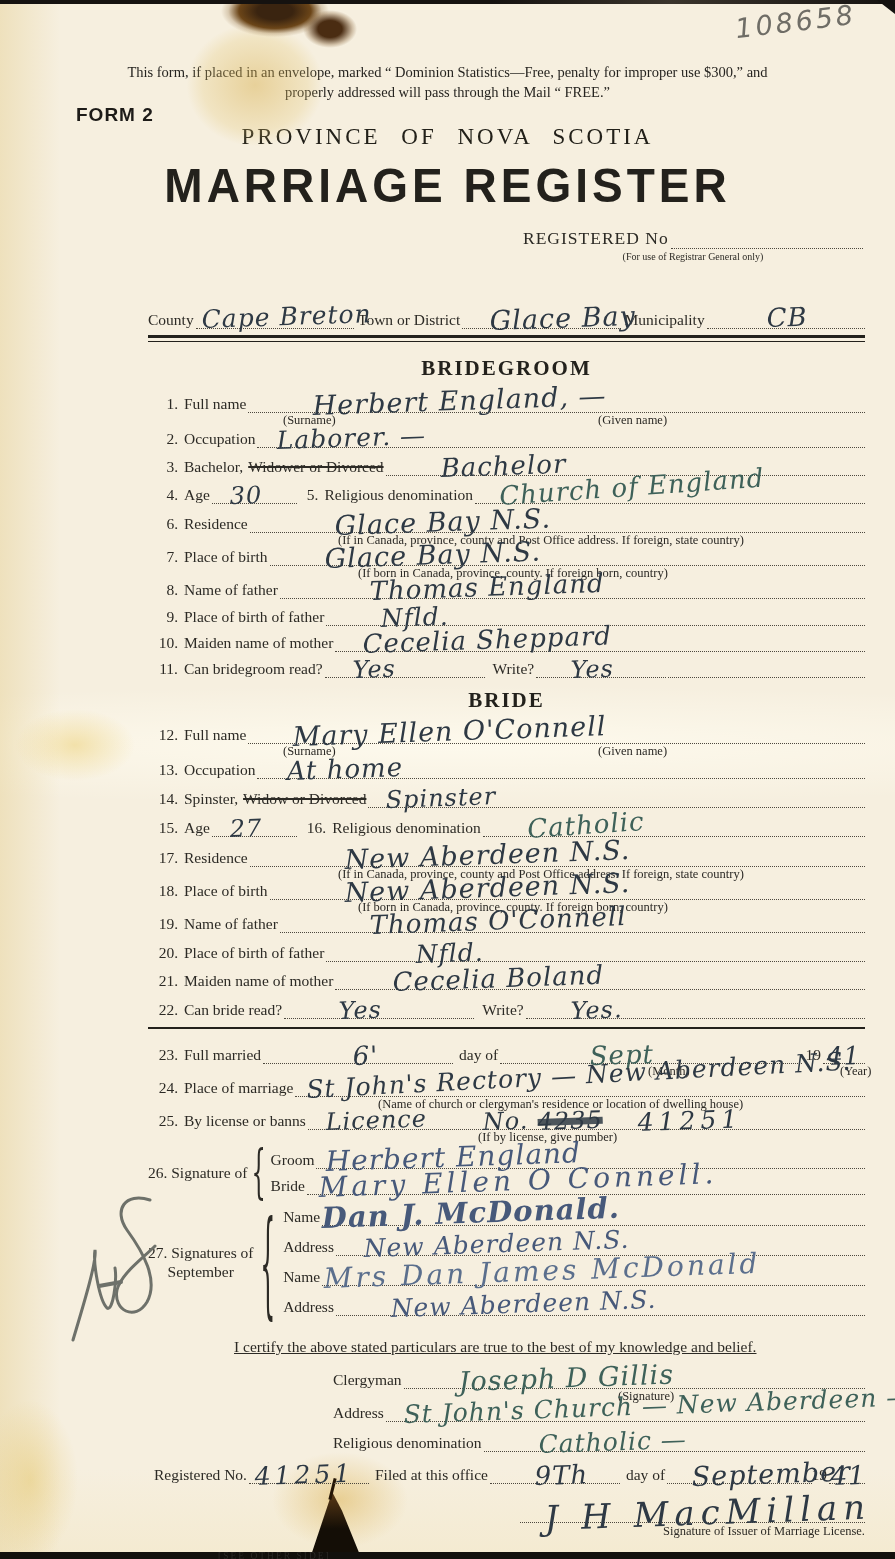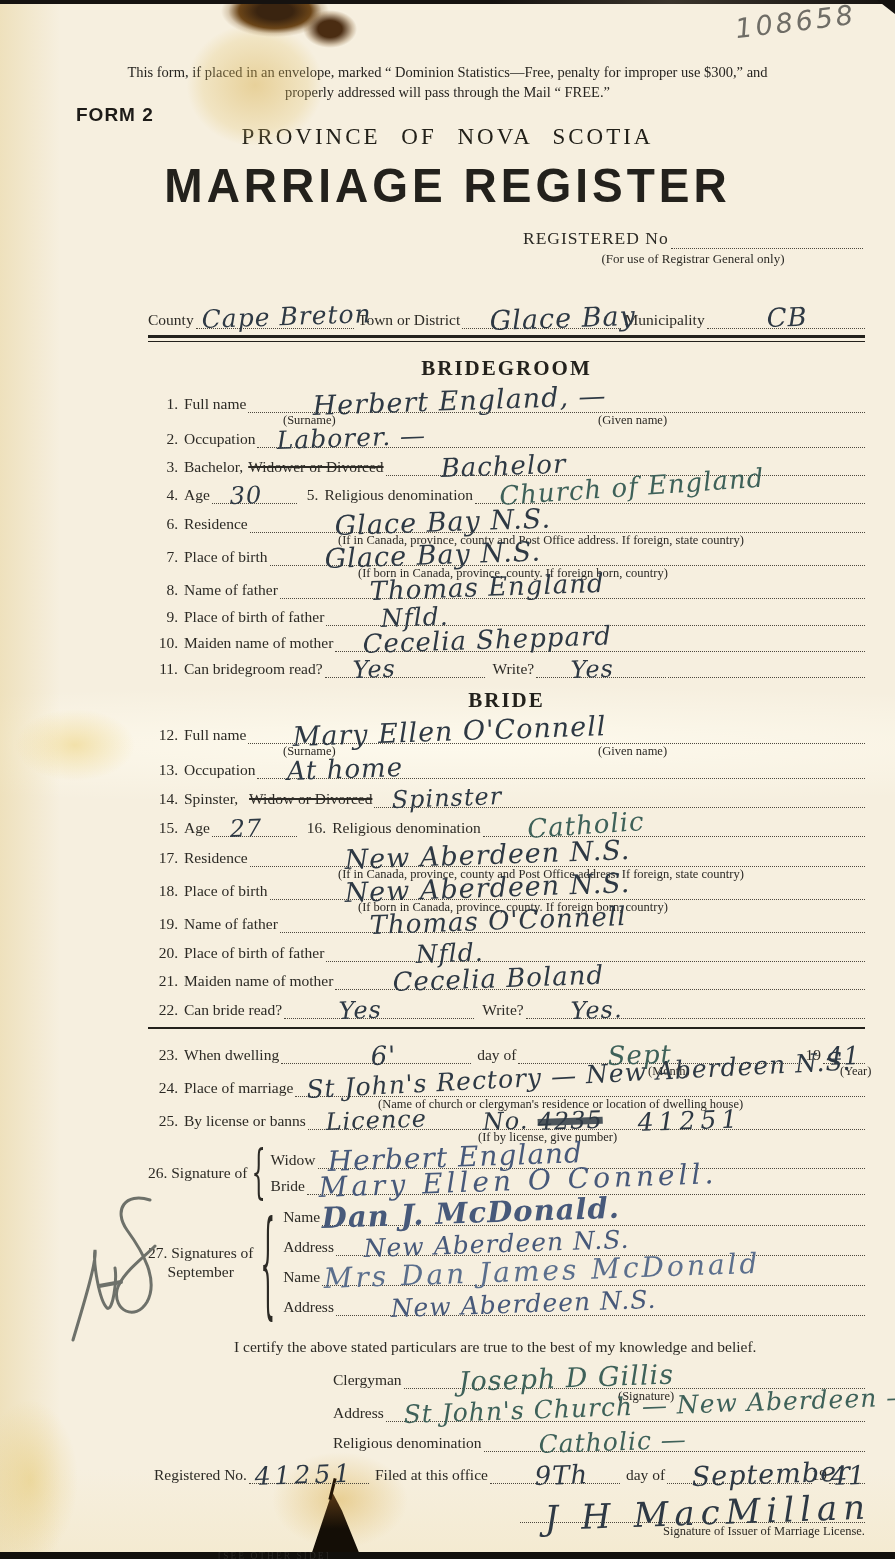--- a/index.html
+++ b/index.html
@@ -37,21 +37,21 @@
   .pencil-number{position:absolute;left:735px;top:6px;font-family:"DejaVu Sans","Liberation Sans",sans-serif;
     font-size:27px;color:#6f6d66;transform:rotate(-7deg);letter-spacing:3px;font-style:italic;}
   .notice{margin:0;padding-top:62px;text-align:center;font-size:14.5px;line-height:20px;color:#262420;}
   .form2{position:absolute;left:76px;top:104px;font-family:"Liberation Sans","DejaVu Sans",sans-serif;
     font-weight:bold;font-size:19px;letter-spacing:1px;color:#1d1b18;}
   .province{text-align:center;margin-top:22px;font-size:23px;letter-spacing:3px;word-spacing:12px;color:#222019;}
   .title{text-align:center;margin-top:8px;font-family:"Liberation Sans","DejaVu Sans",sans-serif;
     font-weight:bold;font-size:46px;letter-spacing:4px;color:#23211c;transform:scaleY(1.04);}
   .regblock{position:absolute;right:32px;top:228px;width:340px;}
   .regline{display:flex;align-items:flex-end;font-size:17.5px;letter-spacing:1px;}
-  .regnote{text-align:center;font-size:13px;margin-top:2px;}
+  .regnote{text-align:center;font-size:10px;margin-top:2px;}
 
   
   #content{position:absolute;left:148px;top:276px;width:717px;}
   .row{display:flex;align-items:flex-end;position:relative;font-size:15.5px;line-height:19px;}
   .num{width:30px;text-align:right;padding-right:6px;flex:none;}
   .lbl{white-space:nowrap;flex:none;}
   .fill{flex:1 1 auto;border-bottom:1.5px dotted #4d483e;height:1.05em;position:relative;margin-left:2px;}
   .fill.fixed{flex:0 0 auto;}
   .struck{text-decoration:line-through;text-decoration-thickness:2px;}
   .noterow{position:relative;height:14px;font-size:12.5px;color:#2a2824;}
@@ -66,21 +66,21 @@
   .ink-dark{color:#2e3944;}
   .ink-blue{color:#47597a;}
   .ink-teal{color:#3e6159;}
   .ink-lblue{color:#5b6f8d;}
   .scribbled{text-decoration:line-through;text-decoration-thickness:7px;text-decoration-color:rgba(46,57,68,.85);}
 
   .bracegrp{display:flex;align-items:center;}
   .brace{font-family:"DejaVu Serif",serif;color:#2c2a25;flex:none;line-height:1;}
   .stack{flex:1 1 auto;}
 
-  .certify{margin-top:22px;margin-left:86px;font-size:15.5px;}
+  .certify{margin-top:22px;margin-left:86px;font-size:15.5px;text-decoration:underline;}
   .sig-issuer-note{font-size:12.5px;text-align:right;margin-top:1px;}
   .see-other{margin-top:12px;margin-left:70px;font-size:9.5px;letter-spacing:2px;color:#2a2824;}
   .pencil-scribble{position:absolute;left:55px;top:1190px;}
 </style>
 </head>
 <body>
 
 <div id="page">
 
   <div class="stain stain-top-halo"></div>
@@ -253,21 +253,21 @@
       <span class="num">13.</span>
       <span class="lbl">Occupation</span>
       <span class="fill">
         <span class="hw ink-dark" style="left:30px;font-size:26px">At home</span>
       </span>
     </div>
 
     <div class="row" style="margin-top:10px">
       <span class="num">14.</span>
       <span class="lbl">Spinster,</span>
-      <span class="lbl struck" style="margin-left:11px">Widow or Divorced</span>
+      <span class="lbl struck" style="margin-left:5px">Widow or Divorced</span>
       <span class="fill">
         <span class="hw ink-dark" style="left:18px;font-size:24px">Spinster</span>
       </span>
     </div>
 
     <div class="row" style="margin-top:10px">
       <span class="num">15.</span>
       <span class="lbl">Age</span>
       <span class="fill fixed" style="width:85px">
         <span class="hw ink-dark" style="left:18px;font-size:24px">27</span>
@@ -335,21 +335,21 @@
       <span class="fill fixed" style="width:140px">
         <span class="hw ink-dark" style="left:45px;font-size:24px">Yes.</span>
       </span>
       <span class="fill"></span>
     </div>
 
     <div class="rule-heavy"></div>
 
     <div class="row" style="margin-top:16px">
       <span class="num">23.</span>
-      <span class="lbl">When dwelling</span>
+      <span class="lbl">Full married</span>
       <span class="fill fixed" style="width:190px">
         <span class="hw ink-dark" style="left:90px;font-size:26px">6'</span>
       </span>
       <span class="lbl" style="margin-left:6px">day of</span>
       <span class="fill">
         <span class="hw ink-teal" style="left:90px;font-size:26px">Sept</span>
       </span>
       <span class="lbl" style="margin-left:4px">19</span>
       <span class="fill fixed" style="width:42px">
         <span class="hw ink-dark" style="left:4px;font-size:25px">41</span>
@@ -385,21 +385,21 @@
       <span style="left:330px">(If by license, give number)</span>
     </div>
 
     <div class="bracegrp" style="margin-top:6px">
       <span class="lbl" style="font-size:15.5px">
         <span>26.</span>&nbsp;<span>Signature of</span>
       </span>
       <span class="brace" style="font-size:30px;transform:scale(.75,1.9);margin:0 2px">{</span>
       <span class="stack">
         <div class="row">
-          <span class="lbl">Widow</span>
+          <span class="lbl">Groom</span>
           <span class="fill">
             <span class="hw ink-blue" style="left:10px;font-size:28px">Herbert England</span>
           </span>
         </div>
         <div class="row" style="margin-top:7px">
           <span class="lbl">Bride</span>
           <span class="fill">
             <span class="hw ink-blue" style="left:12px;font-size:28px;letter-spacing:4px">Mary Ellen O Connell.</span>
           </span>
         </div>

